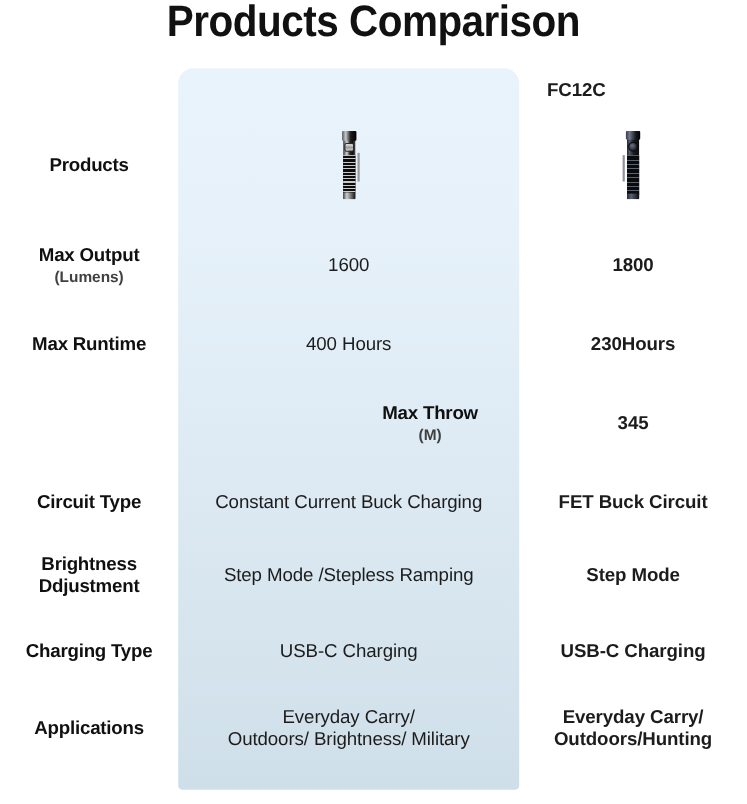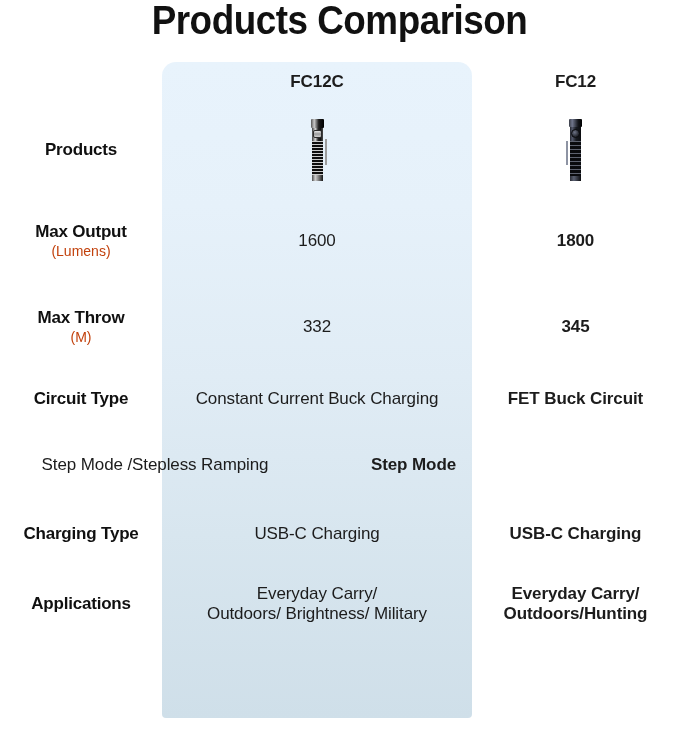--- a/index.html
+++ b/index.html
@@ -50,41 +50,42 @@
     position: absolute;
     left: 0;
     top: 62px;
     width: 679px;
   }
   .row {
     display: flex;
     align-items: center;
     width: 679px;
     box-sizing: border-box;
+    justify-content: flex-end;
   }
   .cell {
     box-sizing: border-box;
     text-align: center;
     line-height: 1.18;
   }
   .cell-label {
     width: 162px;
     padding: 0 20px;
     font-weight: bold;
     font-size: 17px;
     letter-spacing: -0.2px;
     color: #101010;
   }
   .cell-label .unit {
     display: block;
-    font-weight: normal;
+    font-weight: bold;
     font-size: 14px;
     letter-spacing: 0px;
     margin-top: 1px;
-    color: #c2410c;
+    color: #404040;
   }
   .cell-a {
     width: 310px;
     padding: 0 6px;
     font-size: 17px;
     font-weight: normal;
     letter-spacing: -0.1px;
     color: #1c1c1c;
   }
   .cell-b {
@@ -222,21 +223,20 @@
 
 <div class="page-title">Products Comparison</div>
 
 <div class="highlight-panel"></div>
 
 <div class="table">
 
   <div class="row row-header">
     <div class="cell cell-label"></div>
     <div class="cell cell-a">FC12C</div>
-    <div class="cell cell-b">FC12</div>
   </div>
 
   <div class="row row-products">
     <div class="cell cell-label">Products</div>
     <div class="cell cell-a prod-wrap">
       <span class="flashlight fl-a">
         <span class="body"></span>
         <span class="head"></span>
         <span class="switch"></span>
         <span class="knurl"></span>
@@ -258,37 +258,45 @@
 
   <div class="row row-output">
     <div class="cell cell-label">
       <span>Max Output</span>
       <span class="unit">(Lumens)</span>
     </div>
     <div class="cell cell-a">1600</div>
     <div class="cell cell-b">1800</div>
   </div>
 
+  <div class="row row-runtime">
+    <div class="cell cell-label">Max Runtime</div>
+    <div class="cell cell-a">400 Hours</div>
+    <div class="cell cell-b">230Hours</div>
+  </div>
 
   <div class="row row-throw">
     <div class="cell cell-label">
       <span>Max Throw</span>
       <span class="unit">(M)</span>
     </div>
-    <div class="cell cell-a">332</div>
     <div class="cell cell-b">345</div>
   </div>
 
   <div class="row row-circuit">
     <div class="cell cell-label">Circuit Type</div>
     <div class="cell cell-a">Constant Current Buck Charging</div>
     <div class="cell cell-b">FET Buck Circuit</div>
   </div>
 
   <div class="row row-bright">
+    <div class="cell cell-label">
+      <span>Brightness</span><br>
+      <span>Ddjustment</span>
+    </div>
     <div class="cell cell-a">Step Mode /Stepless Ramping</div>
     <div class="cell cell-b">Step Mode</div>
   </div>
 
   <div class="row row-charge">
     <div class="cell cell-label">Charging Type</div>
     <div class="cell cell-a">USB-C Charging</div>
     <div class="cell cell-b">USB-C Charging</div>
   </div>
 

